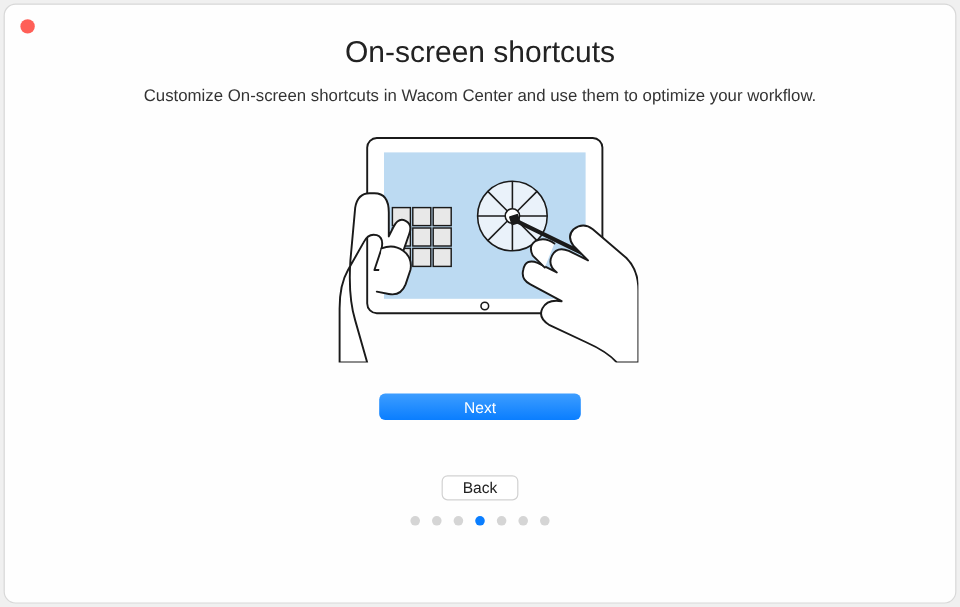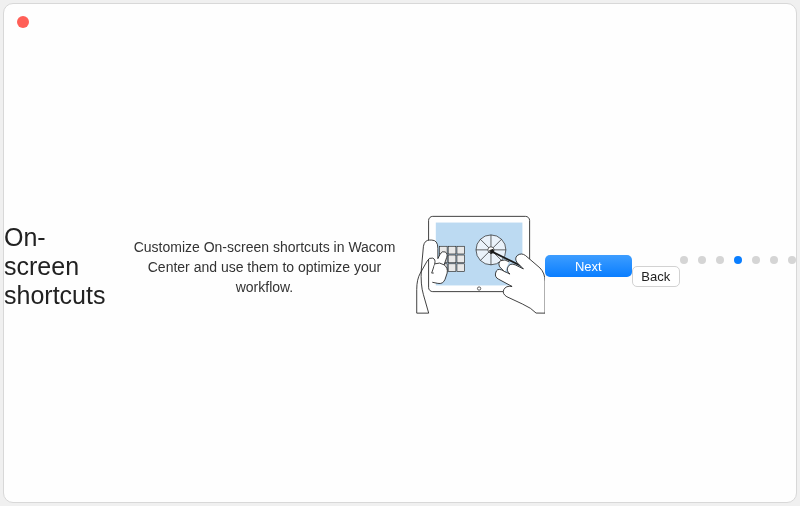--- a/index.html
+++ b/index.html
@@ -17,40 +17,40 @@
       justify-content: center;
     }
     .window {
       width: 794px;
       height: 500px;
       background: #fefefe;
       border-radius: 10px;
       border: 1px solid #d8d8d8;
       position: relative;
       display: flex;
-      flex-direction: row;
+      flex-direction: column;
       align-items: center;
     }
     .traffic-light {
       position: absolute;
       top: 12px;
       left: 13px;
       width: 12px;
       height: 12px;
       border-radius: 50%;
       background: #ff5f57;
     }
     .title {
       margin-top: 26px;
       font-size: 25px;
       font-weight: 500;
       color: #222;
     }
     .description {
-      margin-top: 28px;
+      margin-top: 10px;
       text-align: center;
       font-size: 14px;
       color: #333;
       line-height: 1.45;
     }
     .illustration {
       margin-top: 18px;
       width: 264px;
       height: 195px;
     }
@@ -61,21 +61,21 @@
       border: none;
       border-radius: 5px;
       background: linear-gradient(to bottom, #3d9dff, #0a7eff);
       color: white;
       font-size: 13px;
       font-weight: 500;
       cursor: pointer;
     }
     .back-btn {
       margin-top: 46px;
-      width: 92px;
+      width: 64px;
       height: 21px;
       border: 1px solid #d2d2d2;
       border-radius: 5px;
       background: white;
       color: #222;
       font-size: 13px;
       cursor: pointer;
     }
     .dots {
       margin-top: 13px;

